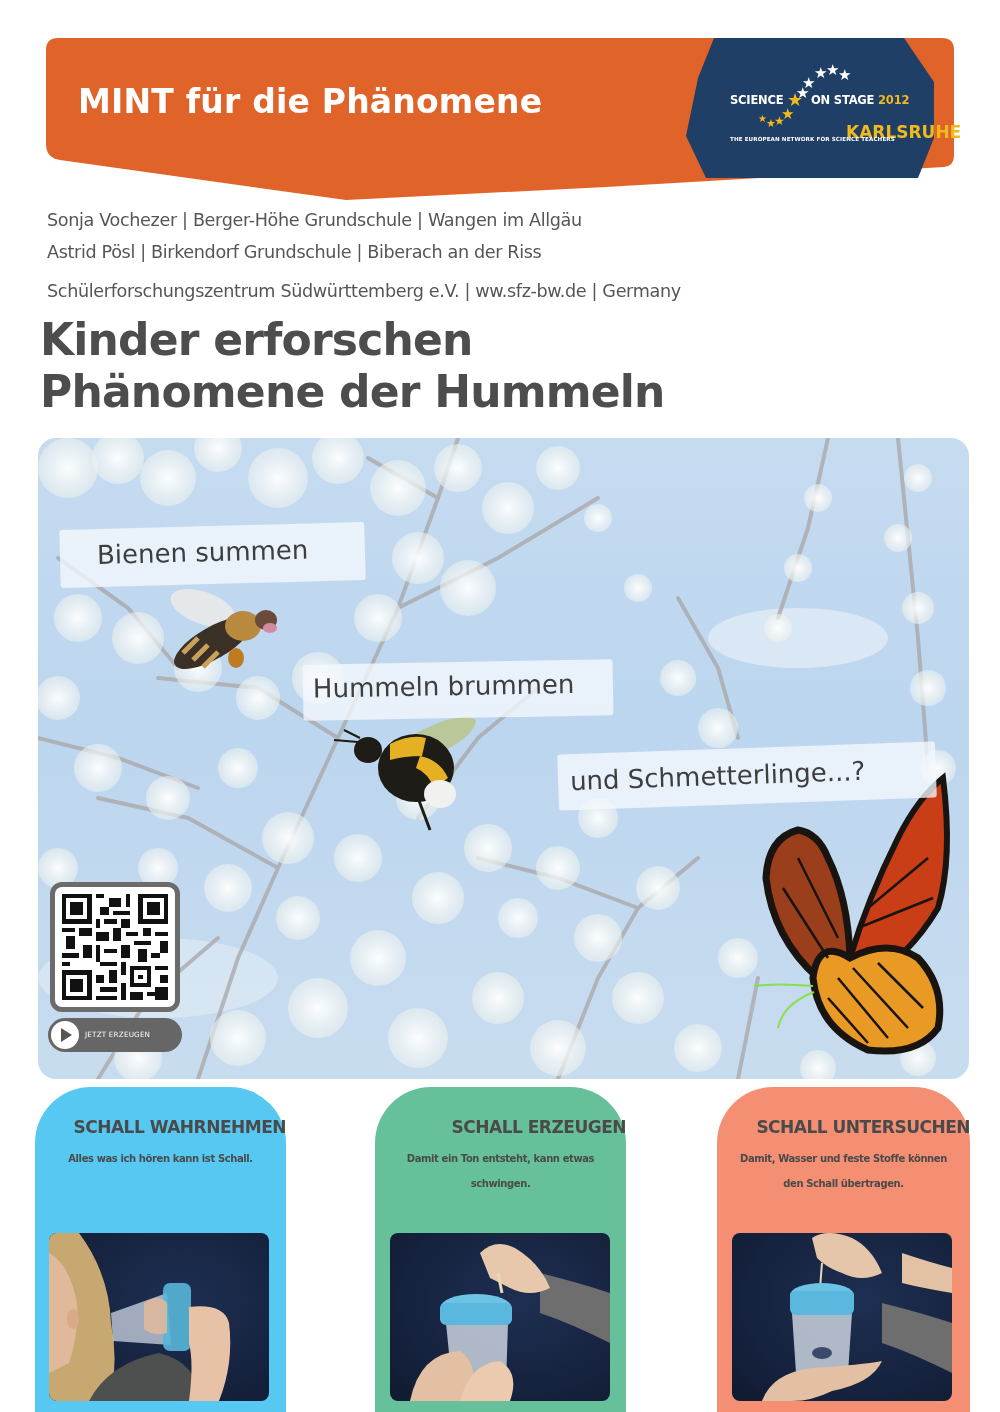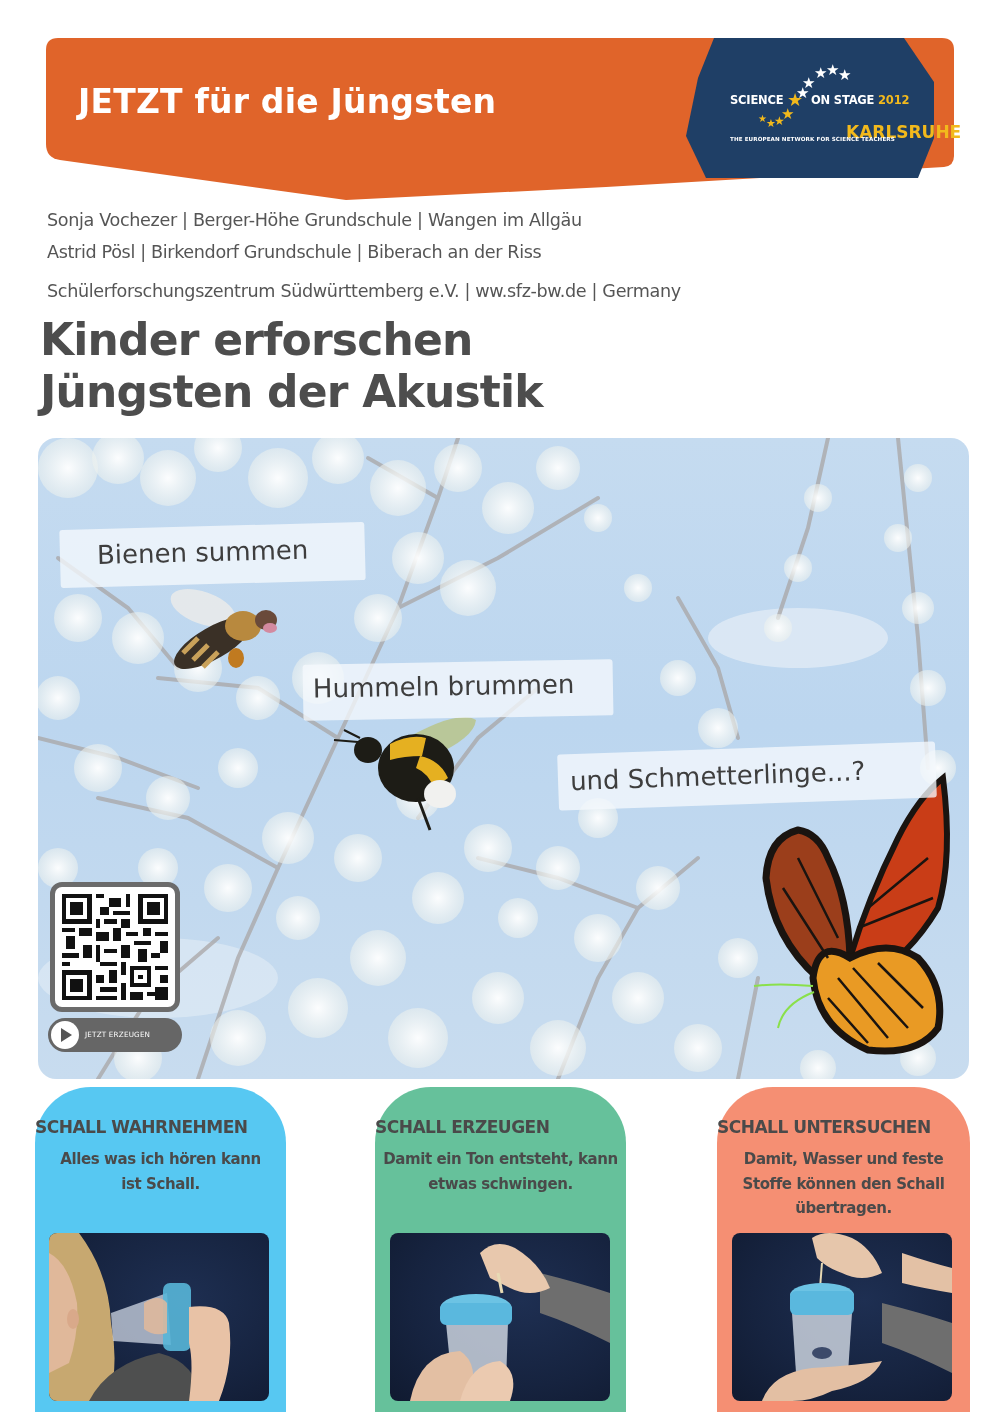--- a/index.html
+++ b/index.html
@@ -82,46 +82,46 @@
   .watch-btn .lbl { position: absolute; left: 37px; top: 12px; white-space: nowrap; }
 
   
   .card {
     position: absolute; top: 1087px; height: 330px; border-radius: 56px 56px 0 0;
   }
   .card-1 { left: 35px; width: 251px; background: #57c8f2; }
   .card-2 { left: 375px; width: 251px; background: #66c19b; }
   .card-3 { left: 717px; width: 253px; background: #f58f73; }
   .card-title {
-    position: absolute; left: 0; right: 0; top: 30px; text-align: left;
+    position: absolute; left: 0; right: 0; top: 30px; text-align: right;
     font-family: "DejaVu Sans", sans-serif; font-weight: bold; font-size: 17px; color: #4a4a4a;
     letter-spacing: -0.5px; white-space: nowrap;
   }
   .card-text {
     position: absolute; left: 6px; right: 6px; top: 60px; text-align: center;
-    font-family: "DejaVu Sans", sans-serif; font-weight: bold; font-size: 15px; line-height: 24.5px;
+    font-family: "DejaVu Sans", sans-serif; font-weight: bold; font-size: 10px; line-height: 24.5px;
     color: #4a4a4a; letter-spacing: -0.4px;
   }
   .card-photo {
     position: absolute; top: 146px; height: 168px; border-radius: 8px; overflow: hidden;
     background: radial-gradient(ellipse at 60% 40%, #1e2f52 0%, #16233f 60%, #101a30 100%);
   }
   .card-1 .card-photo { left: 14px; width: 220px; }
   .card-2 .card-photo { left: 15px; width: 220px; }
   .card-3 .card-photo { left: 15px; width: 220px; }
   .card-photo svg { position: absolute; left: 0; top: 0; }
 </style>
 </head>
 <body>
 
 <div class="banner">
   <svg width="908" height="162" viewBox="0 0 908 162">
     <path d="M12 0 H896 Q908 0 908 12 V118 Q908 128 898 129 L560 149 L300 162 L14 122 Q0 120 0 106 V12 Q0 0 12 0 Z" fill="#e0642a"></path>
   </svg>
-  <div class="banner-title">JETZT für die Jüngsten</div>
+  <div class="banner-title">MINT für die Phänomene</div>
 
   <div class="sos-logo">
     <svg width="250" height="140" viewBox="0 0 250 140">
       <path d="M28 0 H218 L248 44 V100 L232 140 H20 L0 98 L12 40 Z" fill="#1f3f66"></path>
     </svg>
     <span class="sos-star w" style="left:128px;top:27px;">★</span>
     <span class="sos-star w" style="left:140px;top:24px;">★</span>
     <span class="sos-star w" style="left:152px;top:29px;">★</span>
     <span class="sos-star w" style="left:116px;top:37px;">★</span>
     <span class="sos-star w" style="left:110px;top:47px;">★</span>
@@ -142,21 +142,21 @@
 </div>
 
 <div class="authors">
   <div class="line" style="top:4px;">Sonja Vochezer | Berger-Höhe Grundschule | Wangen im Allgäu</div>
   <div class="line" style="top:36px;">Astrid Pösl | Birkendorf Grundschule | Biberach an der Riss</div>
   <div class="line" style="top:75px;">Schülerforschungszentrum Südwürttemberg e.V. | ww.sfz-bw.de | Germany</div>
 </div>
 
 <div class="main-title">
   <div>Kinder erforschen</div>
-  <div>Jüngsten der Akustik</div>
+  <div>Phänomene der Hummeln</div>
 </div>
 
 <div class="hero">
   <svg class="blossoms" width="931" height="641" viewBox="0 0 931 641">
     <defs>
       <radialGradient id="fl" cx="50%" cy="50%" r="50%">
         <stop offset="0%" stop-color="#ffffff" stop-opacity="0.95"></stop>
         <stop offset="100%" stop-color="#eef2ee" stop-opacity="0.55"></stop>
       </radialGradient>
     </defs>

